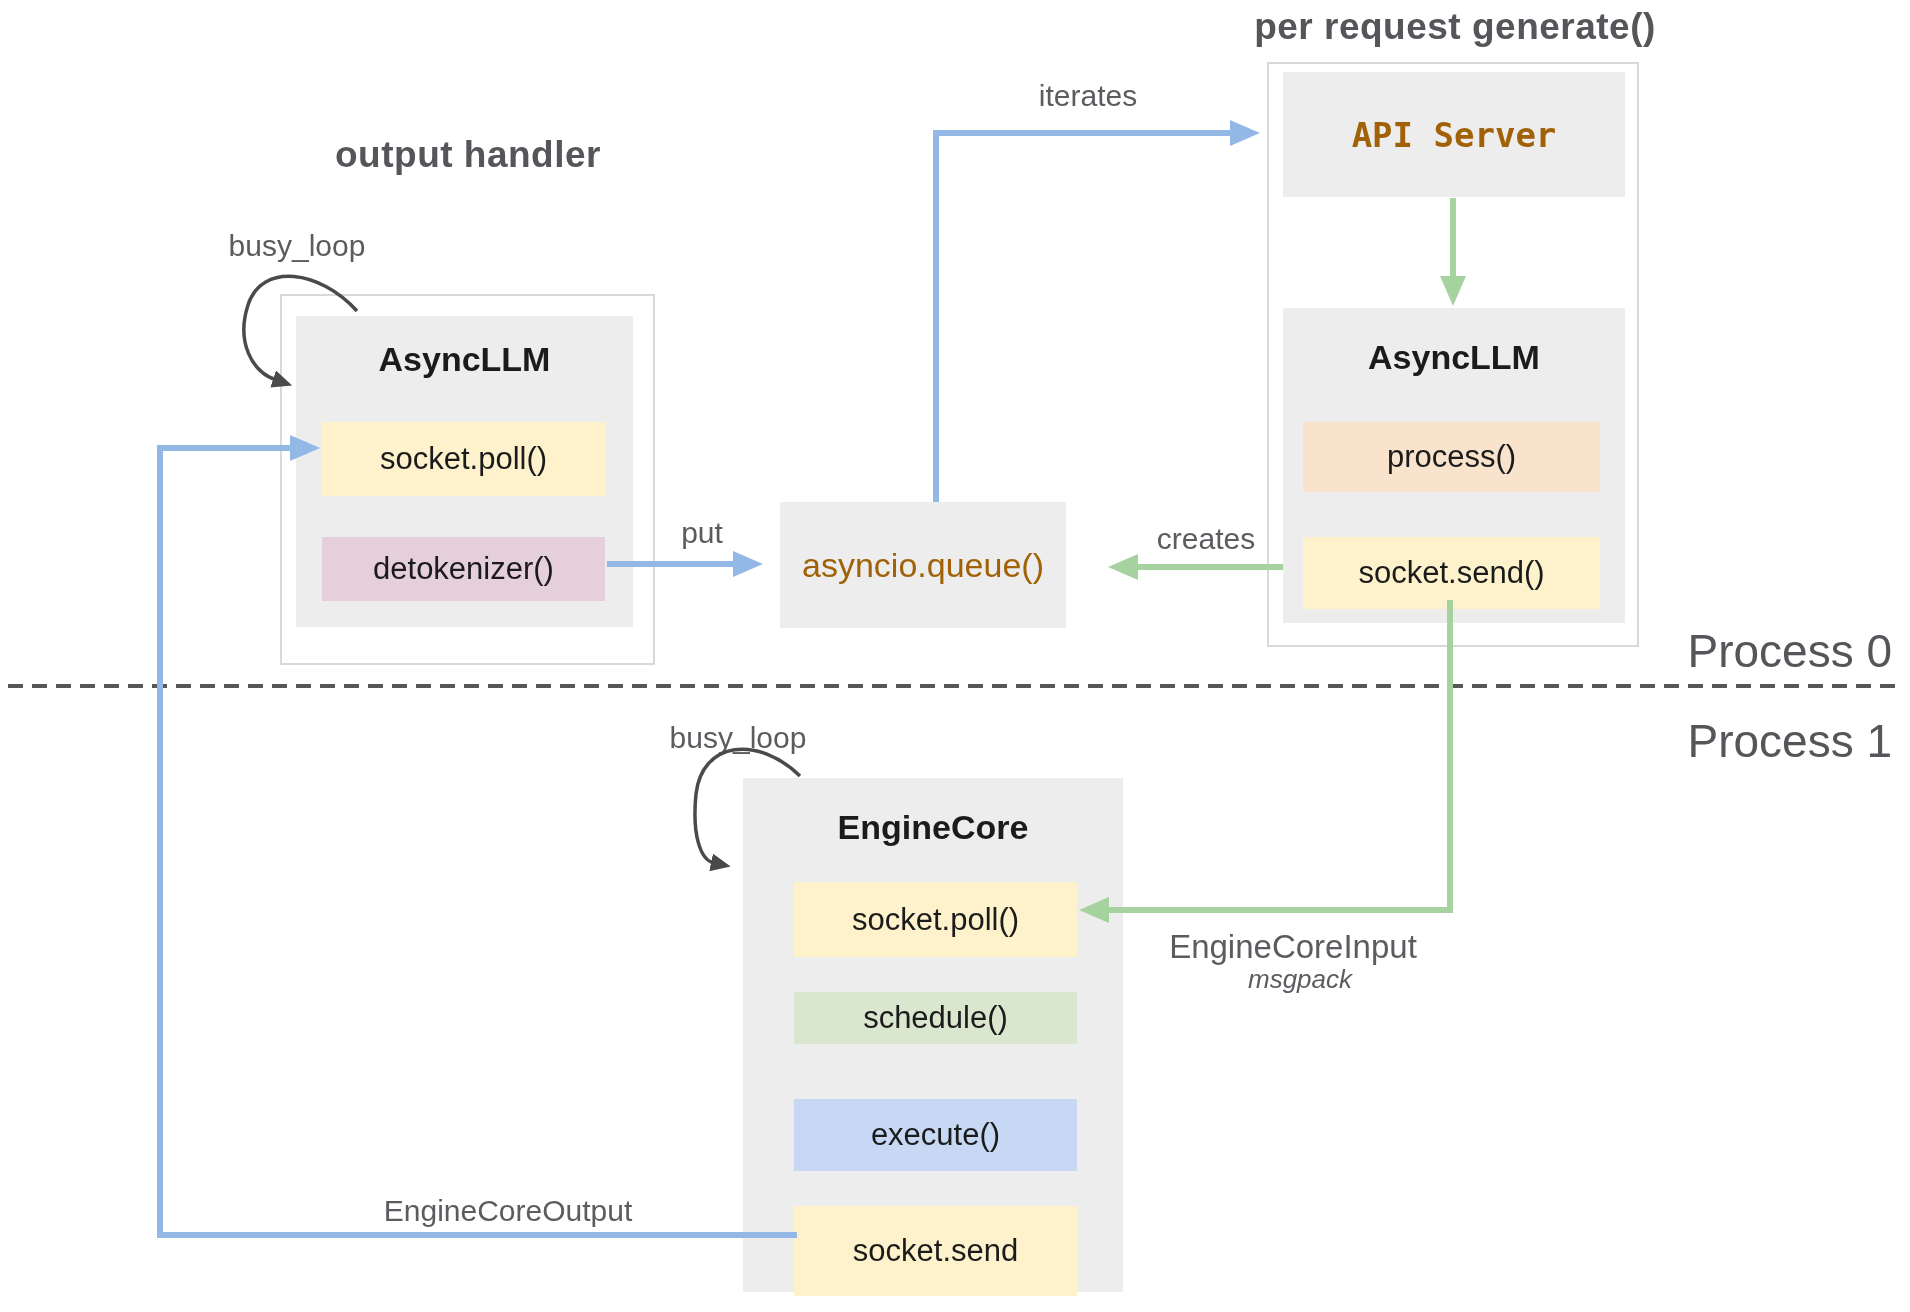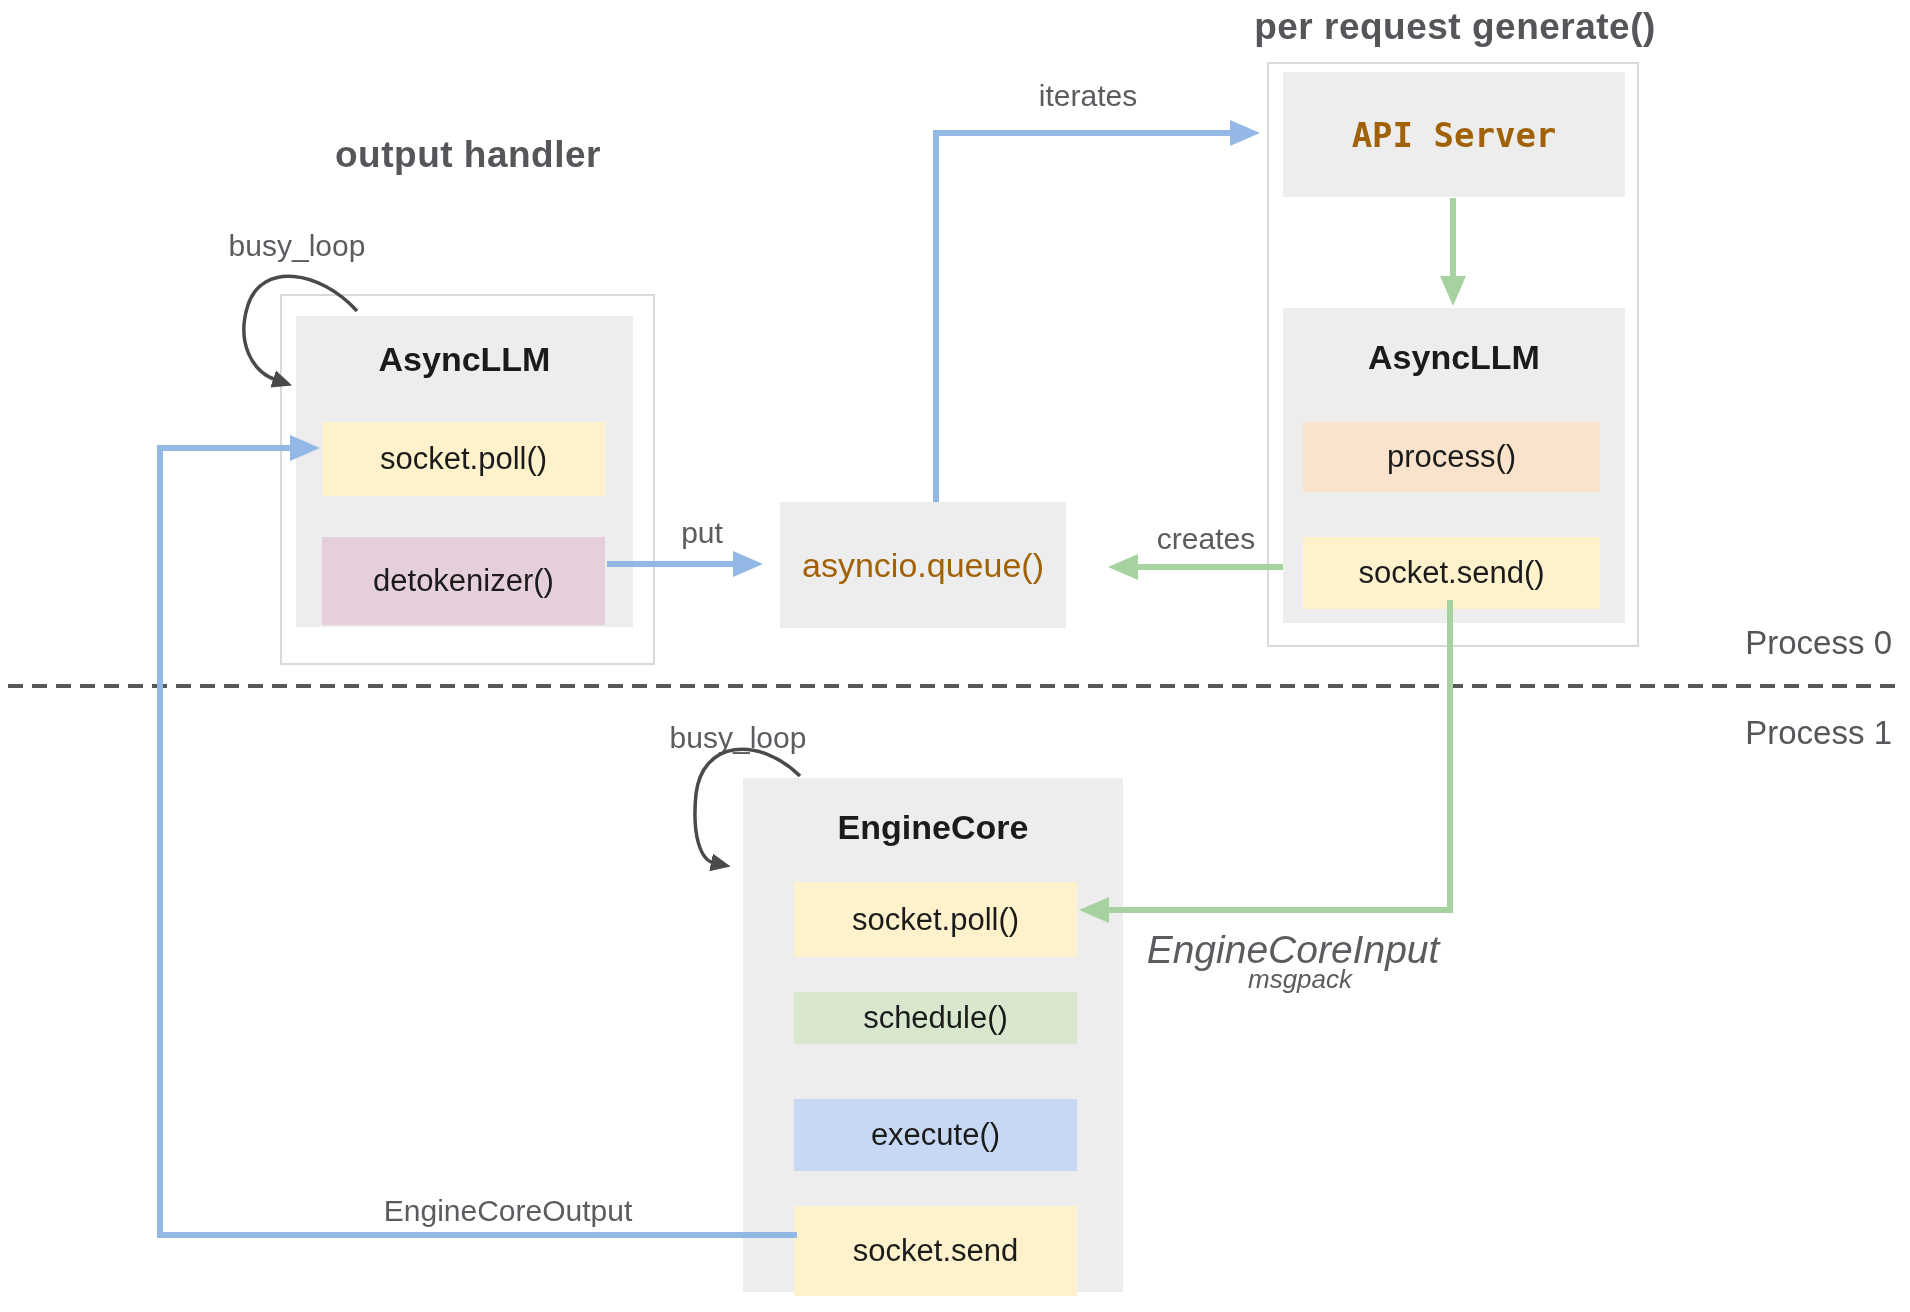--- a/index.html
+++ b/index.html
@@ -15,31 +15,31 @@
     position: absolute;
     transform: translateX(-50%);
     font-size: 37px;
     font-weight: bold;
     white-space: nowrap;
     letter-spacing: 0.5px;
   }
   .process-label {
     position: absolute;
     transform: translateX(-100%);
-    font-size: 33px;
+    font-size: 46px;
     white-space: nowrap;
   }
   .edge-label {
     position: absolute;
     transform: translateX(-50%);
     font-size: 30px;
     white-space: nowrap;
   }
   .edge-label.small-italic { font-style: italic; font-size: 26px; }
-  .edge-label.input-label { font-size: 39px; font-style: italic; }
+  .edge-label.input-label { font-size: 33px; }
   .outer-frame {
     position: absolute;
     background: #ffffff;
     border-style: solid;
     border-width: 2px;
     box-sizing: border-box;
   }
   .group-box {
     position: absolute;
     box-sizing: border-box;
@@ -91,21 +91,21 @@
   <div class="section-title" style="left: 468px; top: 134px; color: rgb(84, 86, 90);">output handler</div>
   <div class="section-title" style="left: 1455px; top: 6px; color: rgb(84, 86, 90);">per request generate()</div>
 
   <div class="process-label" style="left: 1892px; top: 624px; color: rgb(84, 86, 90);">Process 0</div>
   <div class="process-label" style="left: 1892px; top: 714px; color: rgb(84, 86, 90);">Process 1</div>
 
   <div class="outer-frame" style="left: 280px; top: 294px; width: 375px; height: 371px; border-color: rgb(217, 217, 217);"></div>
   <div class="group-box" style="left: 296px; top: 316px; width: 337px; height: 311px; background-color: rgb(237, 237, 237);"></div>
   <div class="node-title" style="left:296px; top:340px; width:337px;">AsyncLLM</div>
   <div class="method" style="left: 322px; top: 413px; width: 283px; height: 74px; background-color: rgb(253, 242, 204);">socket.poll()</div>
-  <div class="method" style="left: 322px; top: 528px; width: 283px; height: 88px; background-color: rgb(228, 207, 218);">detokenizer()</div>
+  <div class="method" style="left: 322px; top: 528px; width: 283px; height: 64px; background-color: rgb(228, 207, 218);">detokenizer()</div>
 
   <div class="flex-node queue-node" style="left: 780px; top: 502px; width: 286px; height: 126px; background-color: rgb(237, 237, 237);">asyncio.queue()</div>
 
   <div class="outer-frame" style="left: 1267px; top: 62px; width: 372px; height: 585px; border-color: rgb(217, 217, 217);"></div>
   <div class="flex-node api-node" style="left: 1283px; top: 72px; width: 342px; height: 125px; background-color: rgb(237, 237, 237);">API Server</div>
   <div class="group-box" style="left: 1283px; top: 308px; width: 342px; height: 315px; background-color: rgb(237, 237, 237);"></div>
   <div class="node-title" style="left:1283px; top:338px; width:342px;">AsyncLLM</div>
   <div class="method" style="left: 1303px; top: 413px; width: 297px; height: 70px; background-color: rgb(249, 227, 204);">process()</div>
   <div class="method" style="left: 1303px; top: 528px; width: 297px; height: 72px; background-color: rgb(253, 242, 204);">socket.send()</div>
 

